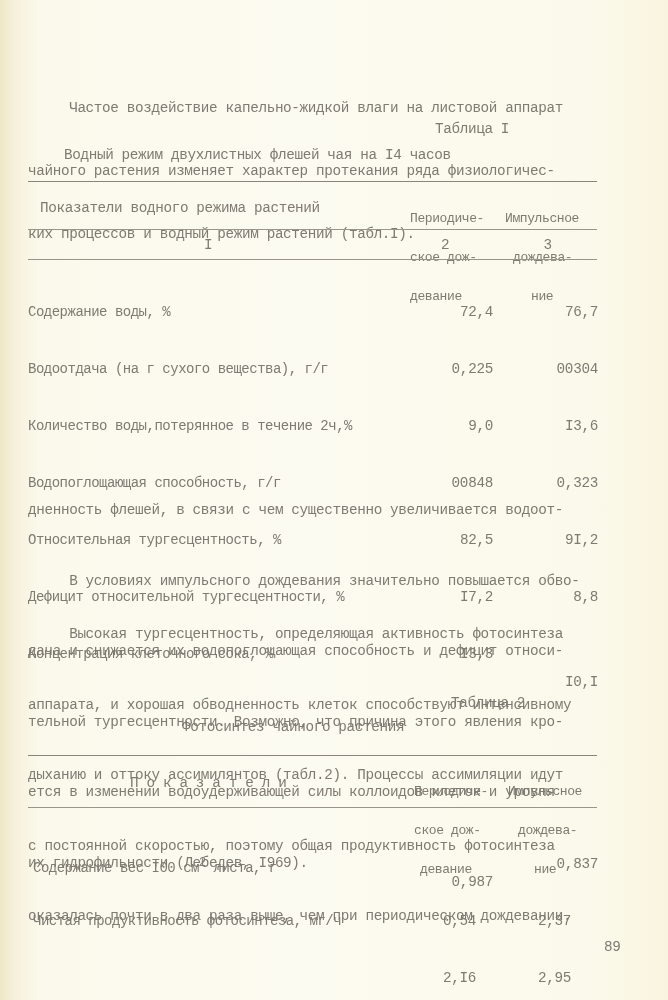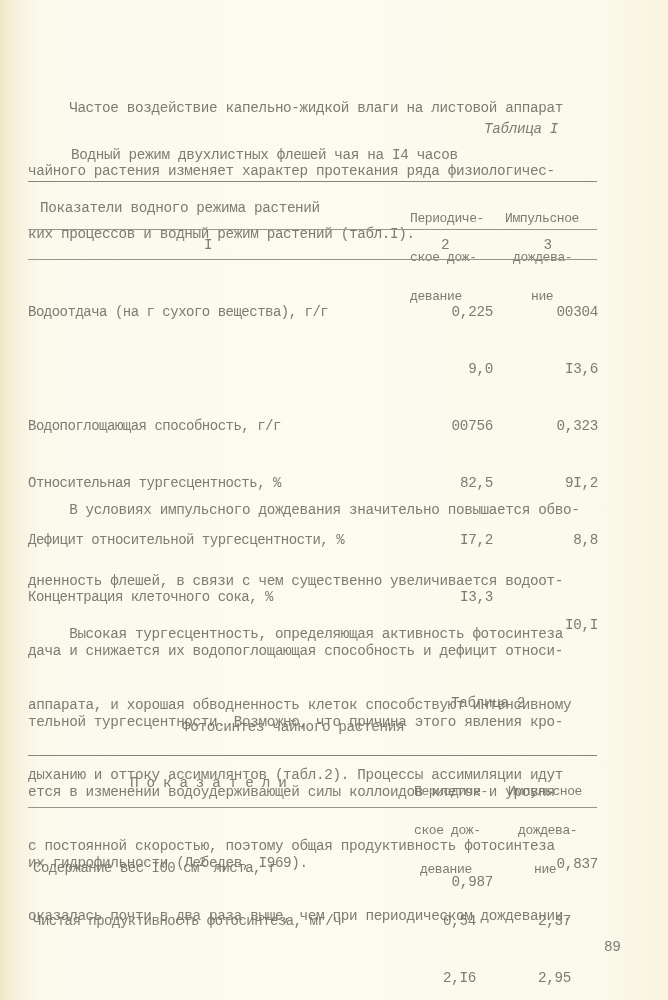--- a/index.html
+++ b/index.html
@@ -24,22 +24,22 @@
   </style>
 </head>
 <body>
 
 <div class="abs txt para" style="top:56px;">
   <span class="line">     Частое воздействие капельно-жидкой влаги на листовой аппарат</span>
   <span class="line">чайного растения изменяет характер протекания ряда физиологичес-</span>
   <span class="line">ких процессов и водный режим растений (табл.I).</span>
 </div>
 
-<div class="abs txt" style="top:119px; left:484px;font-style:italic;">Таблица I</div>
-<div class="abs txt" style="top:145px; left:71px;">Водный режим двухлистных флешей чая на I4 часов</div>
+<div class="abs txt" style="top:119px; left:435px;">Таблица I</div>
+<div class="abs txt" style="top:145px; left:64px;">Водный режим двухлистных флешей чая на I4 часов</div>
 
 <div>
   <div class="rule" style="top:181px; left:28px; width:569px;"></div>
 
   <div class="abs txt" style="top:198px; left:40px;">Показатели водного режима растений</div>
   <div class="abs small" style="top:186px; left:410px;">
     <div>Периодиче-</div>
     <div>ское дож-</div>
     <div>девание</div>
   </div>
@@ -52,31 +52,37 @@
   <div class="rule thin" style="top:229px; left:28px; width:569px;"></div>
 
   <div class="abs txt center" style="top:235px; left:28px; width:360px;">I</div>
   <div class="abs txt center" style="top:235px; left:400px; width:90px;">2</div>
   <div class="abs txt center" style="top:235px; left:500px; width:95px;">3</div>
 
   <div class="rule thin" style="top:259px; left:28px; width:569px;"></div>
 
   <div class="abs" style="top:266px; left:28px; width:569px;">
     <div style="position:relative; height:21px;">
+      <span class="abs rowlabel" style="left:0; top:2px;">Содержание воды, %</span>
+      <span class="abs num right" style="left:380px; width:85px; top:2px;">72,4</span>
+      <span class="abs num right" style="left:480px; width:90px; top:2px;">76,7</span>
+    </div>
+    <div style="position:relative; height:21px;">
       <span class="abs rowlabel" style="left:0; top:2px;">Водоотдача (на г сухого вещества), г/г</span>
       <span class="abs num right" style="left:380px; width:85px; top:2px;">0,225</span>
       <span class="abs num right" style="left:480px; width:90px; top:2px;">00304</span>
     </div>
     <div style="position:relative; height:21px;">
+      <span class="abs rowlabel" style="left:0; top:2px;">Количество воды,потерянное в течение 2ч,%</span>
       <span class="abs num right" style="left:380px; width:85px; top:2px;">9,0</span>
       <span class="abs num right" style="left:480px; width:90px; top:2px;">I3,6</span>
     </div>
     <div style="position:relative; height:21px;">
       <span class="abs rowlabel" style="left:0; top:2px;">Водопоглощающая способность, г/г</span>
-      <span class="abs num right" style="left:380px; width:85px; top:2px;">00756</span>
+      <span class="abs num right" style="left:380px; width:85px; top:2px;">00848</span>
       <span class="abs num right" style="left:480px; width:90px; top:2px;">0,323</span>
     </div>
     <div style="position:relative; height:21px;">
       <span class="abs rowlabel" style="left:0; top:2px;">Относительная тургесцентность, %</span>
       <span class="abs num right" style="left:380px; width:85px; top:2px;">82,5</span>
       <span class="abs num right" style="left:480px; width:90px; top:2px;">9I,2</span>
     </div>
     <div style="position:relative; height:21px;">
       <span class="abs rowlabel" style="left:0; top:2px;">Дефицит относительной тургесцентности, %</span>
       <span class="abs num right" style="left:380px; width:85px; top:2px;">I7,2</span>
@@ -84,22 +90,22 @@
     </div>
     <div style="position:relative; height:21px;">
       <span class="abs rowlabel" style="left:0; top:2px;">Концентрация клеточного сока, %</span>
       <span class="abs num right" style="left:380px; width:85px; top:2px;">I3,3</span>
       <span class="abs num right" style="left:480px; width:90px; top:2px;margin-top:28px;">I0,I</span>
     </div>
   </div>
 </div>
 
 <div class="abs txt para" style="top:452px; line-height:23.5px;">
+  <span class="line">дненность флешей, в связи с чем существенно увеличивается водоот-</span>
   <span class="line">     В условиях импульсного дождевания значительно повышается обво-</span>
-  <span class="line">дненность флешей, в связи с чем существенно увеличивается водоот-</span>
   <span class="line">дача и снижается их водопоглощающая способность и дефицит относи-</span>
   <span class="line">тельной тургесцентности. Возможно, что причина этого явления кро-</span>
   <span class="line">ется в изменении водоудерживающей силы коллоидов клеток и уровня</span>
   <span class="line">их гидрофильности (Лебедев, I969).</span>
 </div>
 
 <div class="abs txt para" style="top:576px; line-height:23.5px;">
   <span class="line">     Высокая тургесцентность, определяющая активность фотосинтеза</span>
   <span class="line">аппарата, и хорошая обводненность клеток способствуют интенсивному</span>
   <span class="line">дыханию и оттоку ассимилянтов (табл.2). Процессы ассимиляции идут</span>

